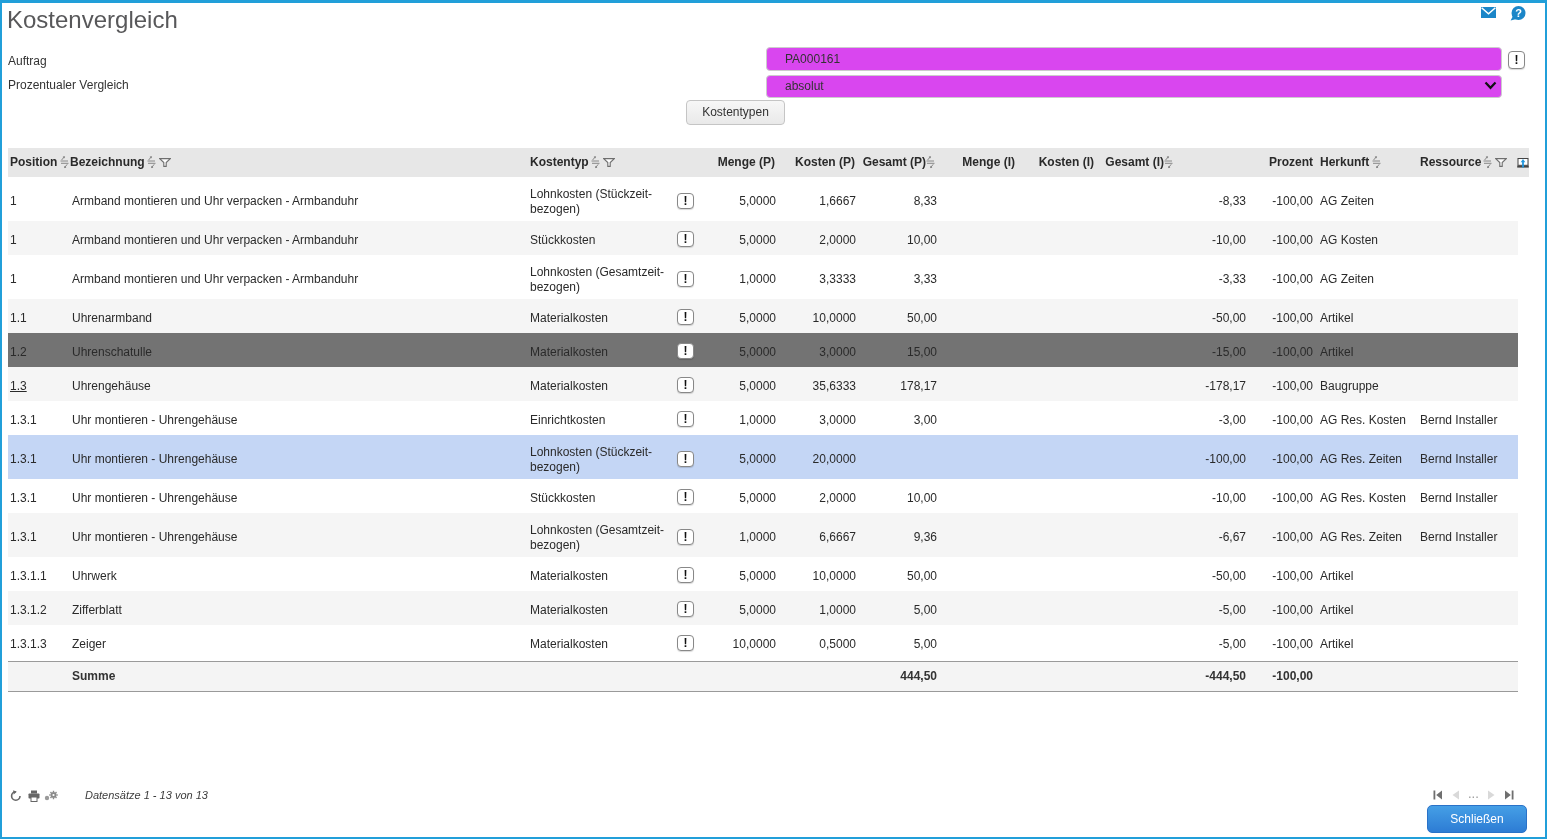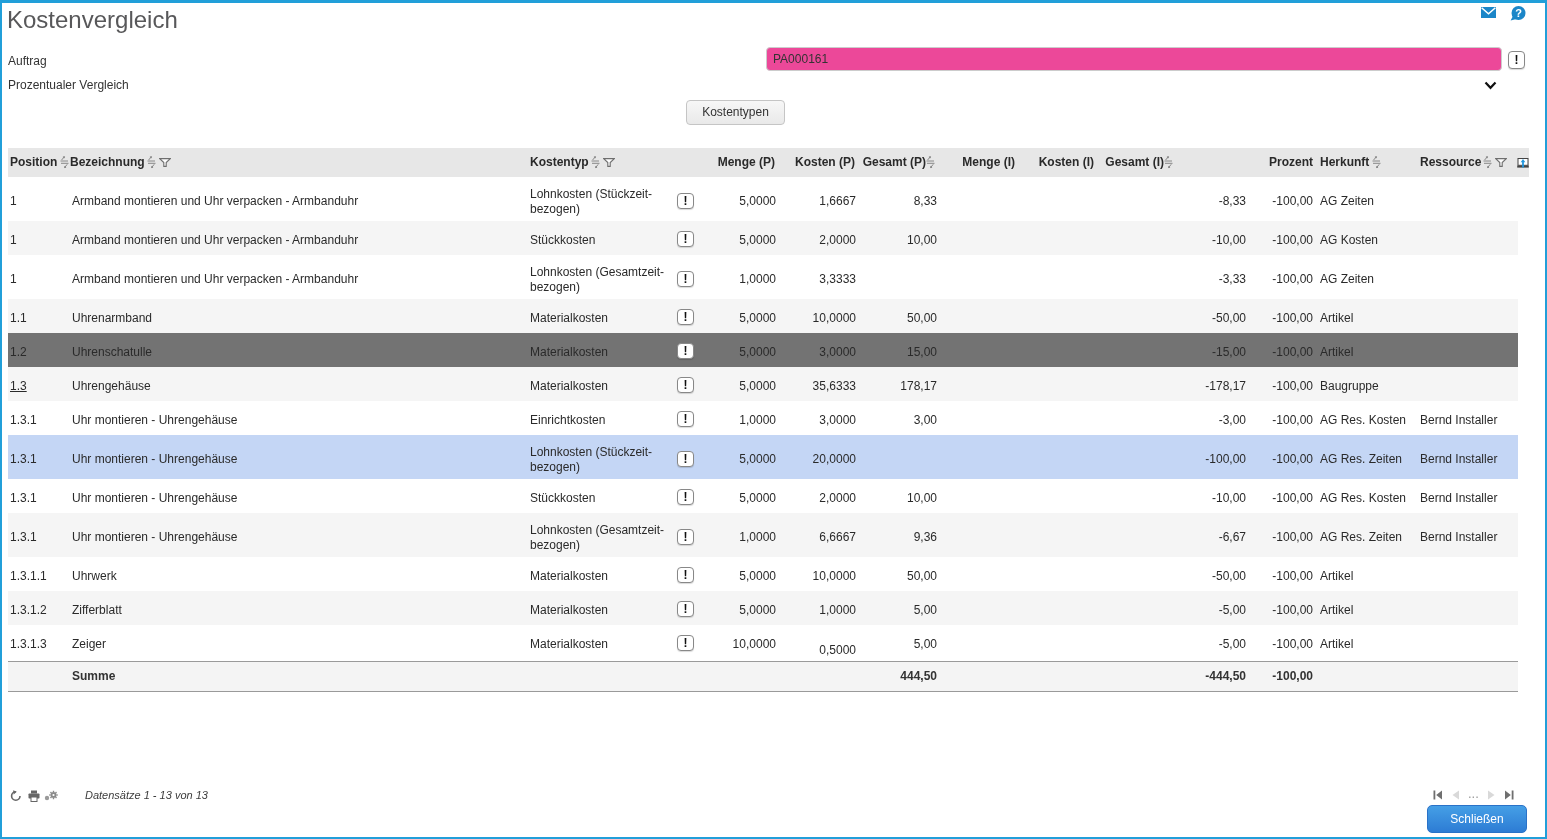--- a/index.html
+++ b/index.html
@@ -5,22 +5,22 @@
 <style>
   * { margin:0; padding:0; box-sizing:border-box; }
   html,body { width:1547px; height:839px; background:#fff; font-family:"Liberation Sans", sans-serif; }
   .page { position:relative; width:1547px; height:839px; background:#fff; overflow:hidden; }
   .page::after { content:""; position:absolute; inset:0; pointer-events:none;
           border-left:2px solid #219fd9; border-right:2px solid #219fd9;
           border-top:3px solid #219fd9; border-bottom:2px solid #219fd9; }
   .abs { position:absolute; }
   .title { position:absolute; left:7px; top:6px; font-size:24px; color:#58585a; }
   .lbl { position:absolute; font-size:12px; color:#333; }
-  .inp { position:absolute; border:1px solid #ccc; border-radius:4px; background:#ec4899;
-         font-size:12px; color:#333; padding-left:6px; }
+  .inp { position:absolute; border:1px solid #ccc; border-radius:4px; background:#d946ef;
+         font-size:12px; color:#333; padding-left:18px; }
   .xbtn { position:absolute; width:17px; height:18px; border:1px solid #888; border-radius:4px;
           background:#fff; font-size:12px; font-weight:bold; color:#111; text-align:center;
           line-height:16px; box-shadow:0 1px 1px rgba(0,0,0,0.15); }
   .kbtn { position:absolute; left:686px; top:100px; width:99px; height:25px;
           border:1px solid #c5c5c5; border-radius:4px; background:linear-gradient(#f7f7f7,#e9e9e9);
           font-size:12px; color:#333; text-align:center; line-height:23px; }
   .hdr { position:absolute; left:8px; top:148px; width:1521px; height:29px;
          background:#e7e7e7; font-weight:bold; font-size:12px; color:#2a2a2a; }
   .hdr .c, .row .c, .sum .c { position:absolute; white-space:nowrap; }
   .row { position:absolute; left:8px; width:1510px; font-size:12px; color:#2a2a2a; }
@@ -42,20 +42,21 @@
   <svg class="abs" style="left:1510px;top:6px" width="17" height="15" viewBox="0 0 17 15">
     <circle cx="8.5" cy="7" r="7" fill="#1b86c8"></circle>
     <path d="M3 10 L0.6 14.4 L6.5 13 Z" fill="#1b86c8"></path>
     <text x="8.7" y="10.8" font-size="11" font-weight="bold" fill="#fff" text-anchor="middle" font-family="Liberation Sans, sans-serif">?</text>
   </svg>
 
   <div class="lbl" style="left:8px;top:54px;">Auftrag</div>
   <div class="inp" style="left:766px;top:47px;width:736px;height:24px;line-height:22px;">PA000161</div>
   <div class="xbtn" style="left:1508px;top:51px;">!</div>
   <div class="lbl" style="left:8px;top:78px;">Prozentualer Vergleich</div>
+  <div class="inp" style="left:766px;top:75px;width:736px;height:23px;line-height:21px;">absolut</div>
   <svg class="abs" style="left:1484px;top:81px" width="13" height="9" viewBox="0 0 13 9">
     <path d="M1.5 1.5 L6.5 6.8 L11.5 1.5" fill="none" stroke="#111" stroke-width="2.2"></path>
   </svg>
   <div class="kbtn">Kostentypen</div>
 
   <div class="hdr">
     <div class="c" style="left:2px;line-height:29px;">Position</div>
     <div class="hicon" style="left:52px;">
         <svg width="9" height="13" viewBox="0 0 9 13" style="vertical-align:middle">
           <g stroke="#7d7d7d" stroke-width="0.9" fill="none">
@@ -184,20 +185,21 @@
       <div class="c" style="left:0;top:2px;width:1305px;text-align:right;line-height:34px;">-100,00</div>
       <div class="c" style="left:1312px;top:0;line-height:34px;top:2px;">AG Kosten</div>
       <div class="xbtn" style="left:669px;top:10px;height:16px;line-height:14px;">!</div>
     </div>
     <div class="row" style="top:255px;height:44px;background:#fff;">
       <div class="c" style="left:2px;top:0;line-height:44px;top:2px;">1</div>
       <div class="c" style="left:64px;top:0;line-height:44px;top:2px;">Armband montieren und Uhr verpacken - Armbanduhr</div>
       <div class="c" style="left:522px;top:0;line-height:15px;padding-top:10px;">Lohnkosten (Gesamtzeit-<br>bezogen)</div>
       <div class="c" style="left:0;top:2px;width:768px;text-align:right;line-height:44px;">1,0000</div>
       <div class="c" style="left:0;top:2px;width:848px;text-align:right;line-height:44px;">3,3333</div>
+      <div class="c" style="left:0;top:2px;width:929px;text-align:right;line-height:44px;">3,33</div>
       <div class="c" style="left:0;top:2px;width:1238px;text-align:right;line-height:44px;">-3,33</div>
       <div class="c" style="left:0;top:2px;width:1305px;text-align:right;line-height:44px;">-100,00</div>
       <div class="c" style="left:1312px;top:0;line-height:44px;top:2px;">AG Zeiten</div>
       <div class="xbtn" style="left:669px;top:16px;height:16px;line-height:14px;">!</div>
     </div>
     <div class="row" style="top:299px;height:34px;background:#f5f5f5;">
       <div class="c" style="left:2px;top:0;line-height:34px;top:2px;">1.1</div>
       <div class="c" style="left:64px;top:0;line-height:34px;top:2px;">Uhrenarmband</div>
       <div class="c" style="left:522px;top:0;line-height:34px;top:2px;">Materialkosten</div>
       <div class="c" style="left:0;top:2px;width:768px;text-align:right;line-height:34px;">5,0000</div>
@@ -305,21 +307,21 @@
       <div class="c" style="left:0;top:2px;width:1238px;text-align:right;line-height:34px;">-5,00</div>
       <div class="c" style="left:0;top:2px;width:1305px;text-align:right;line-height:34px;">-100,00</div>
       <div class="c" style="left:1312px;top:0;line-height:34px;top:2px;">Artikel</div>
       <div class="xbtn" style="left:669px;top:10px;height:16px;line-height:14px;">!</div>
     </div>
     <div class="row" style="top:625px;height:34px;background:#fff;">
       <div class="c" style="left:2px;top:0;line-height:34px;top:2px;">1.3.1.3</div>
       <div class="c" style="left:64px;top:0;line-height:34px;top:2px;">Zeiger</div>
       <div class="c" style="left:522px;top:0;line-height:34px;top:2px;">Materialkosten</div>
       <div class="c" style="left:0;top:2px;width:768px;text-align:right;line-height:34px;">10,0000</div>
-      <div class="c" style="left:0;top:8px;width:848px;text-align:right;line-height:34px;">0,5000</div>
+      <div class="c" style="left:0;top:2px;width:848px;text-align:right;line-height:34px;">0,5000</div>
       <div class="c" style="left:0;top:2px;width:929px;text-align:right;line-height:34px;">5,00</div>
       <div class="c" style="left:0;top:2px;width:1238px;text-align:right;line-height:34px;">-5,00</div>
       <div class="c" style="left:0;top:2px;width:1305px;text-align:right;line-height:34px;">-100,00</div>
       <div class="c" style="left:1312px;top:0;line-height:34px;top:2px;">Artikel</div>
       <div class="xbtn" style="left:669px;top:10px;height:16px;line-height:14px;">!</div>
     </div>
 
   <div class="sum">
     <div class="c" style="left:64px;line-height:28px;">Summe</div>
     <div class="c" style="left:0;width:929px;text-align:right;line-height:28px;">444,50</div>

